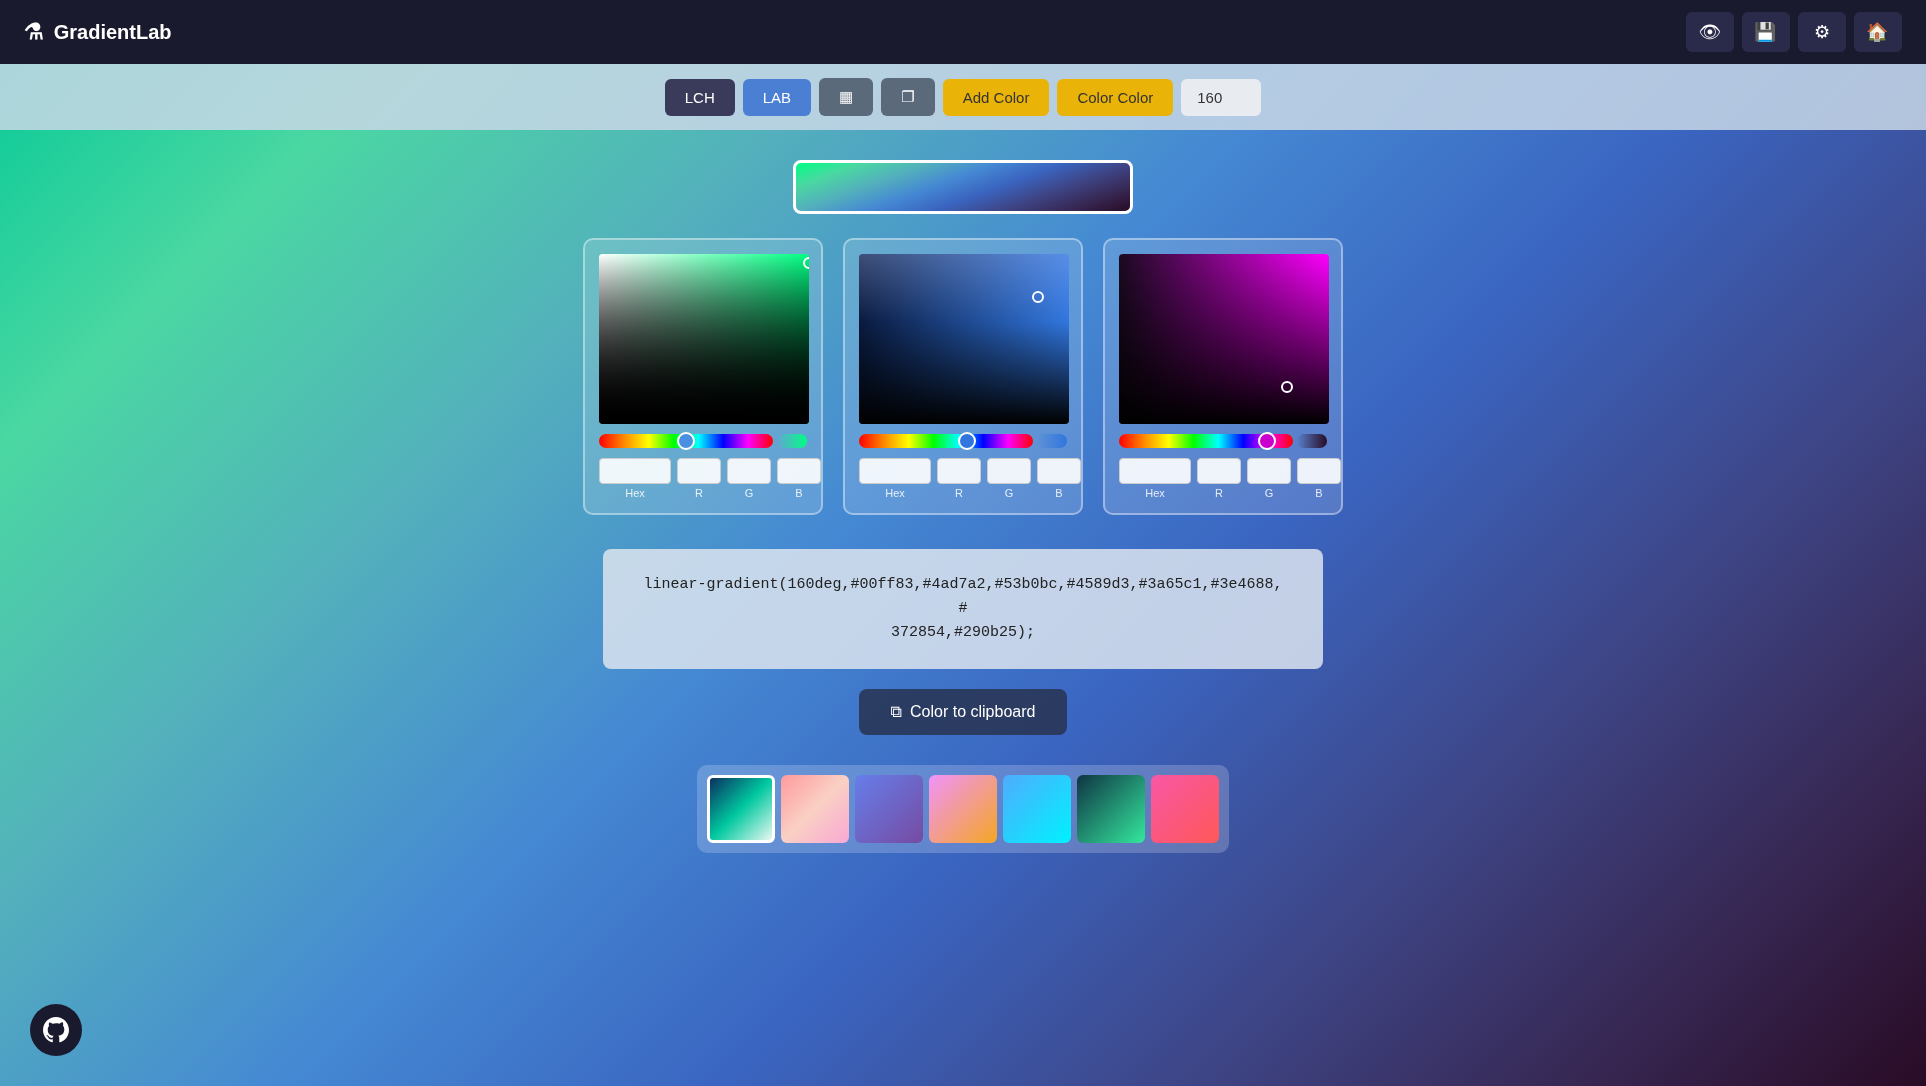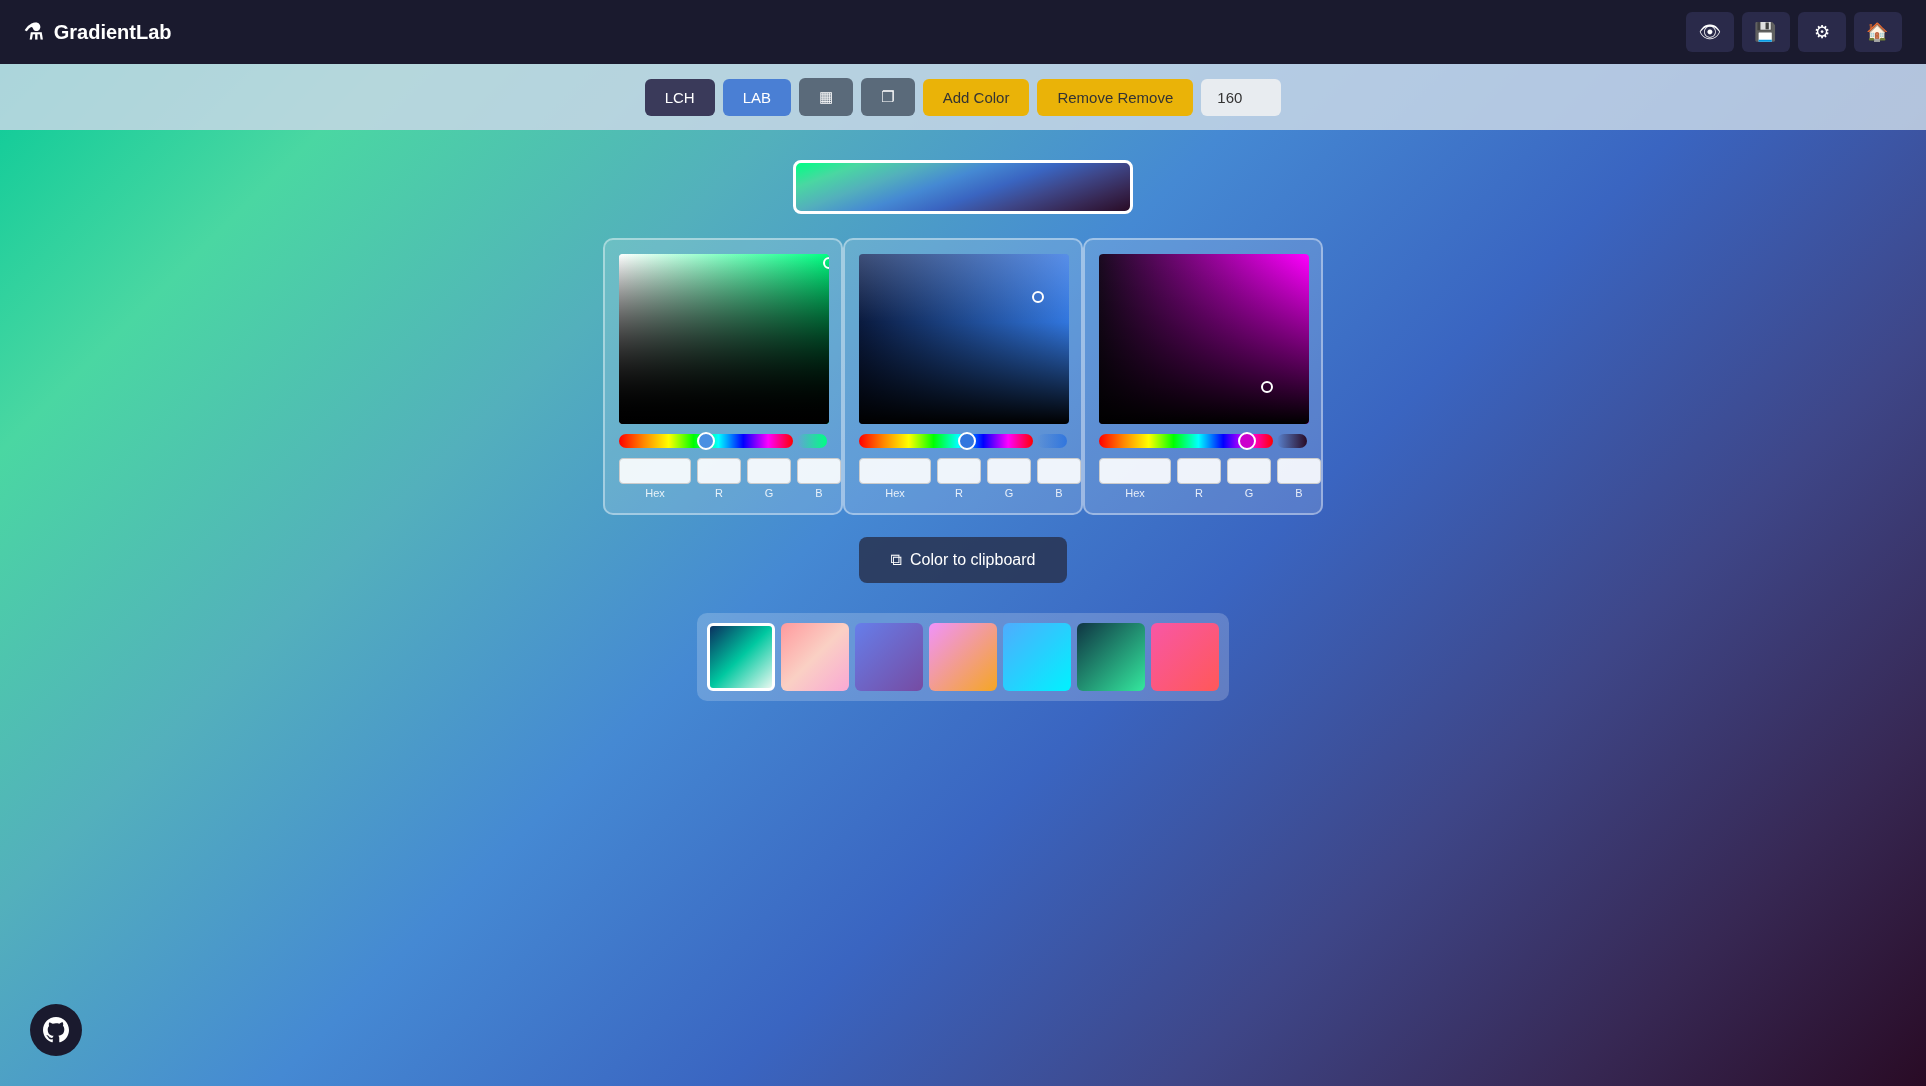--- a/index.html
+++ b/index.html
@@ -107,21 +107,22 @@
       height: 54px;
       border-radius: 8px;
       border: 3px solid white;
       background: linear-gradient(160deg, #00ff83, #4ad7a2, #53b0bc, #4589d3, #3a65c1, #3e4688, #372854, #290b25);
       margin-bottom: 24px;
     }
 
     
     .color-pickers-row {
       display: flex;
-      margin-bottom: 22px;
+      gap: 20px;
+      margin-bottom: 34px;
       justify-content: space-between;
     }
 
     .color-picker-card {
       background: rgba(255,255,255,0.15);
       border: 2px solid rgba(255,255,255,0.4);
       border-radius: 10px;
       padding: 14px;
       width: 240px;
     }
@@ -319,21 +320,21 @@
     <button class="header-icon-btn">🏠</button>
   </div>
 </header>
 
 <div class="toolbar">
   <button class="toolbar-btn dark">LCH</button>
   <button class="toolbar-btn blue">LAB</button>
   <button class="toolbar-btn light">▦</button>
   <button class="toolbar-btn light">❐</button>
   <button class="toolbar-btn default">Add Color</button>
-  <button class="toolbar-btn default">Remove Remove</button>
+  <button class="toolbar-btn default">Color Color</button>
   <input type="text" class="toolbar-input" value="160" style="">
 </div>
 
 <div class="main">
 
   <div class="gradient-preview"></div>
 
   <div class="color-pickers-row">
 
     <div class="color-picker-card">
@@ -433,20 +434,25 @@
         </div>
         <div class="color-field">
           <input type="text" class="rgb-input" style="">
           <label>B</label>
         </div>
       </div>
     </div>
 
   </div>
 
+  <div class="gradient-code-box">
+    <div class="gradient-code-text">
+      linear-gradient(160deg,#00ff83,#4ad7a2,#53b0bc,#4589d3,#3a65c1,#3e4688,#<br>372854,#290b25);
+    </div>
+  </div>
 
   <button class="copy-btn">
     <span>⧉</span>
     <span>Color to clipboard</span>
   </button>
 
   <div class="presets-row">
     <div class="preset-thumb preset-1 active"></div>
     <div class="preset-thumb preset-2"></div>
     <div class="preset-thumb preset-3"></div>

